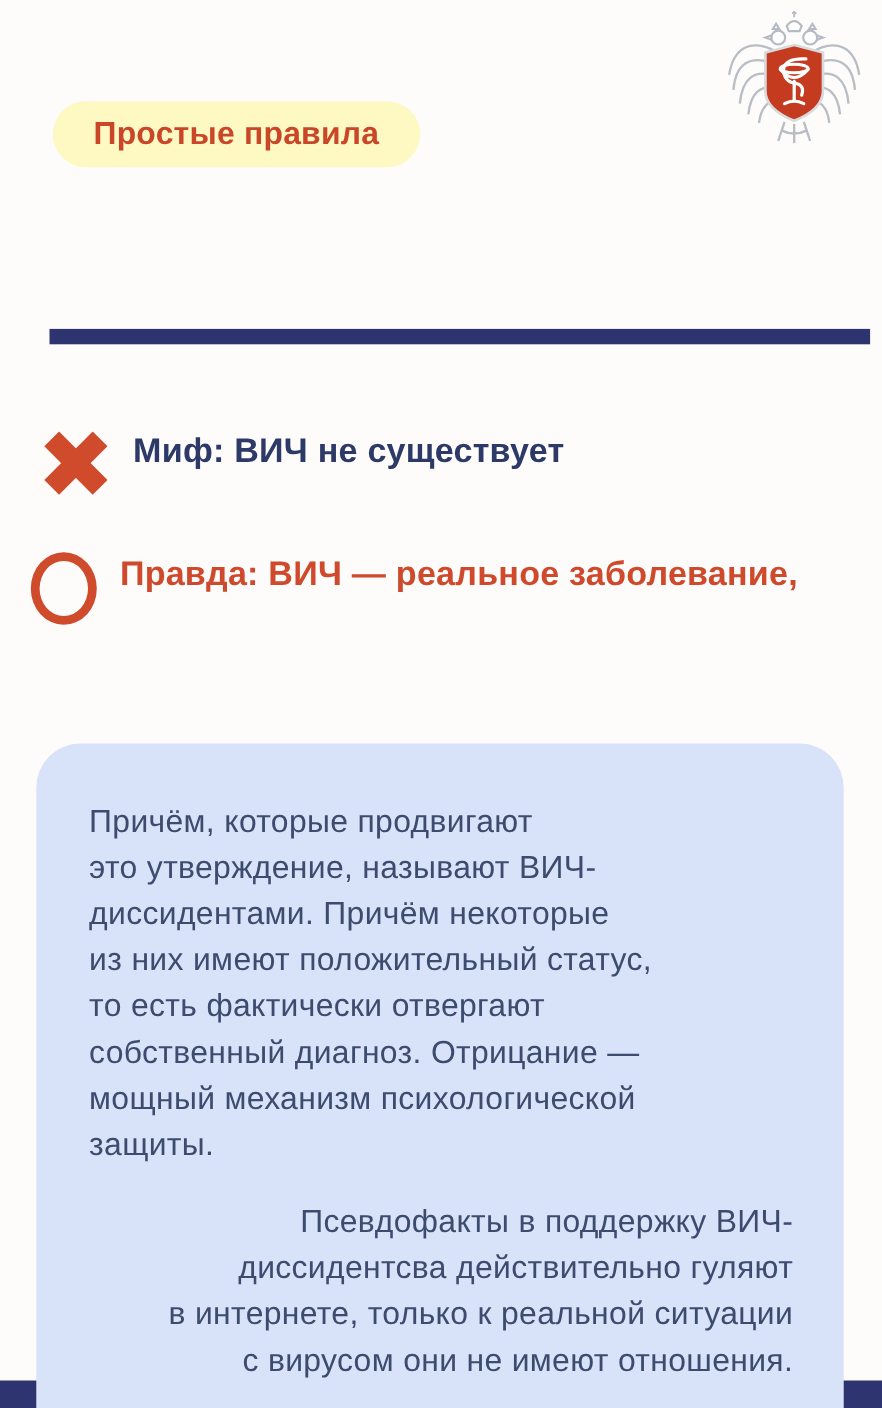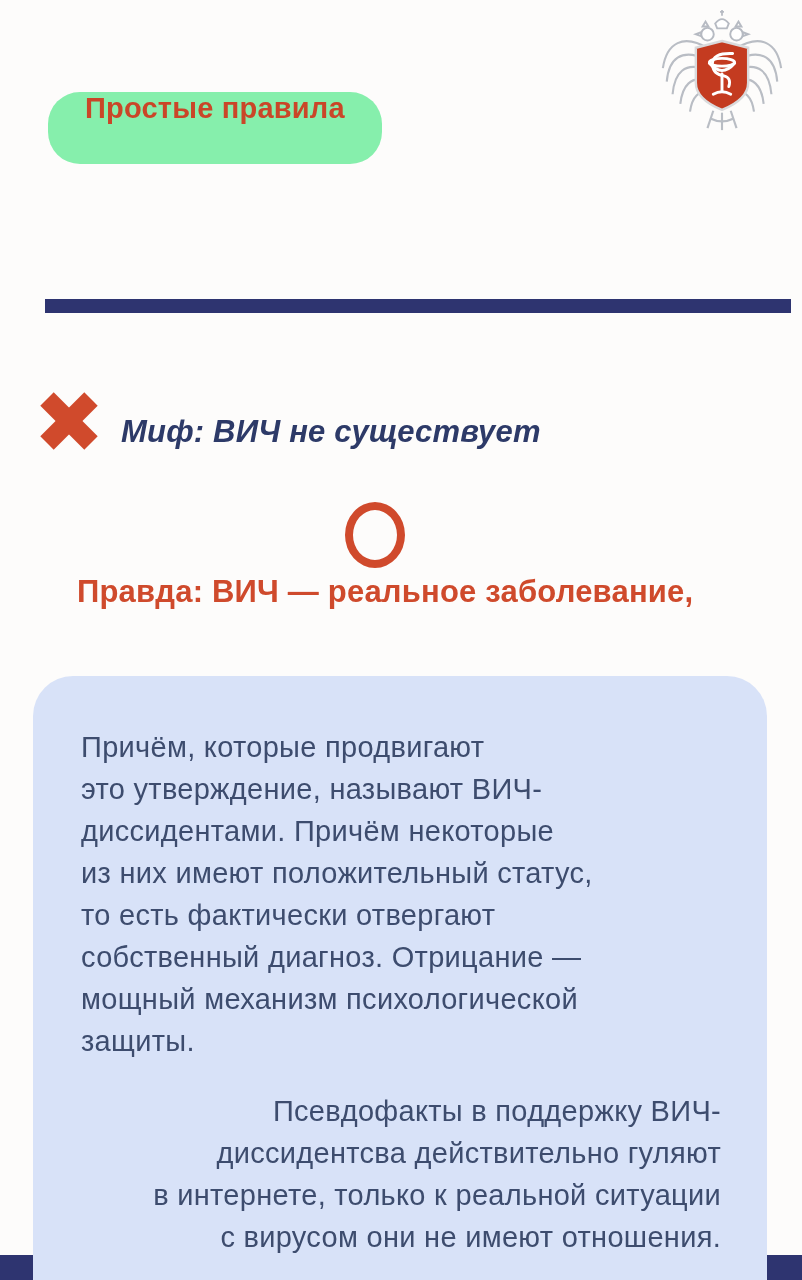--- a/index.html
+++ b/index.html
@@ -8,54 +8,54 @@
     background: #fdfcfb;
     font-family: "Liberation Sans", "DejaVu Sans", sans-serif;
     position: relative;
     overflow: hidden;
   }
   .stage { position: absolute; inset: 0; width: 802px; height: 1280px; overflow: hidden; }
 
   
   .badge {
     position: absolute; left: 48px; top: 92px;
-    height: 72px; border-radius: 32px;
-    background: #86efac;
-    display: flex; align-items: flex-start;
+    height: 60px; border-radius: 32px;
+    background: #fef9c3;
+    display: flex; align-items: center;
     padding: 0 37px;
   }
   .badge span {
     color: #ca4628; font-weight: 700; font-size: 29px; letter-spacing: 0.2px;
   }
 
   
   .emblem { position: absolute; left: 652px; top: 8px; width: 140px; height: 126px; }
 
   
   .divider {
     position: absolute; left: 45px; top: 299px;
     width: 746px; height: 14px;
     background: #2e3470;
   }
 
   
   .myth-row {
     position: absolute; left: 40px; top: 392px;
-    display: flex; align-items: flex-end; font-style: italic;
+    display: flex; align-items: flex-start;
   }
   .x-icon { width: 58px; height: 58px; flex: 0 0 auto; }
   .myth-text {
     margin-left: 23px;
     color: #2d3a68; font-weight: 700; font-size: 31px; letter-spacing: 0.2px;
   }
 
   
   .truth-row {
-    position: absolute; left: 56px; top: 498px;
-    display: flex; align-items: center; flex-direction: column;
+    position: absolute; left: 28px; top: 498px;
+    display: flex; align-items: flex-start;
   }
   .o-icon {
     width: 44px; height: 50px; flex: 0 0 auto;
     border: 8px solid #d04a2c; border-radius: 50%;
     margin-top: 4px;
   }
   .truth-text {
     margin-left: 21px;
     color: #cf4a2c; font-weight: 700; font-size: 31px;
     line-height: 47px; letter-spacing: 0.2px;

